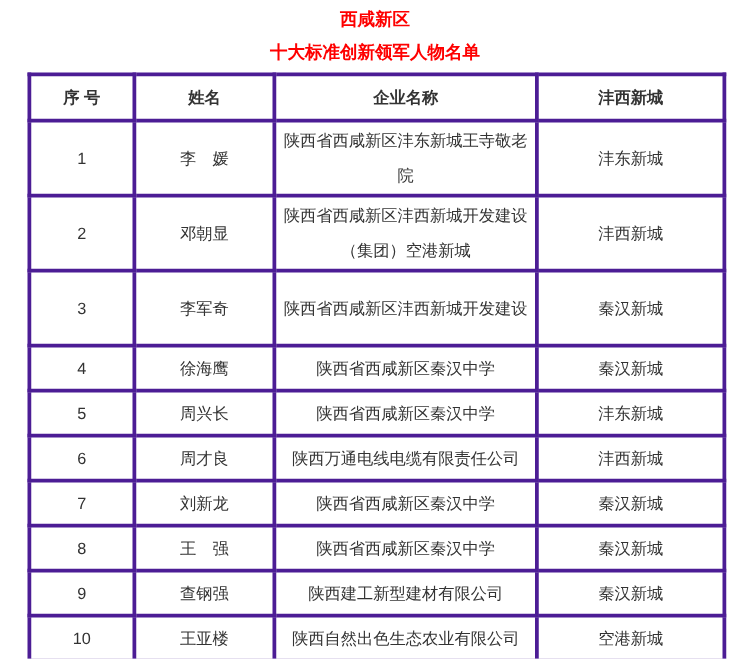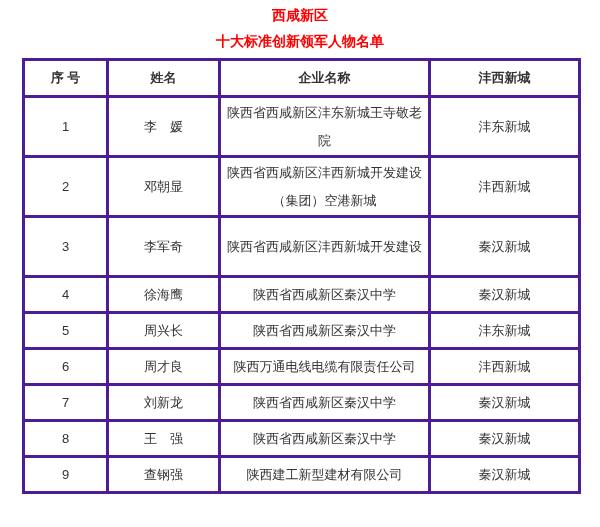--- a/index.html
+++ b/index.html
@@ -131,15 +131,21 @@
         <td>王　强</td>
         <td class="cell-company">陕西省西咸新区秦汉中学</td>
         <td>秦汉新城</td>
       </tr>
       <tr class="r-short">
         <td>9</td>
         <td>查钢强</td>
         <td class="cell-company">陕西建工新型建材有限公司</td>
         <td>秦汉新城</td>
       </tr>
+      <tr class="r-short">
+        <td>10</td>
+        <td>王亚楼</td>
+        <td class="cell-company">陕西自然出色生态农业有限公司</td>
+        <td>空港新城</td>
+      </tr>
     </tbody>
   </table>
 </div>
 
 </body></html>

